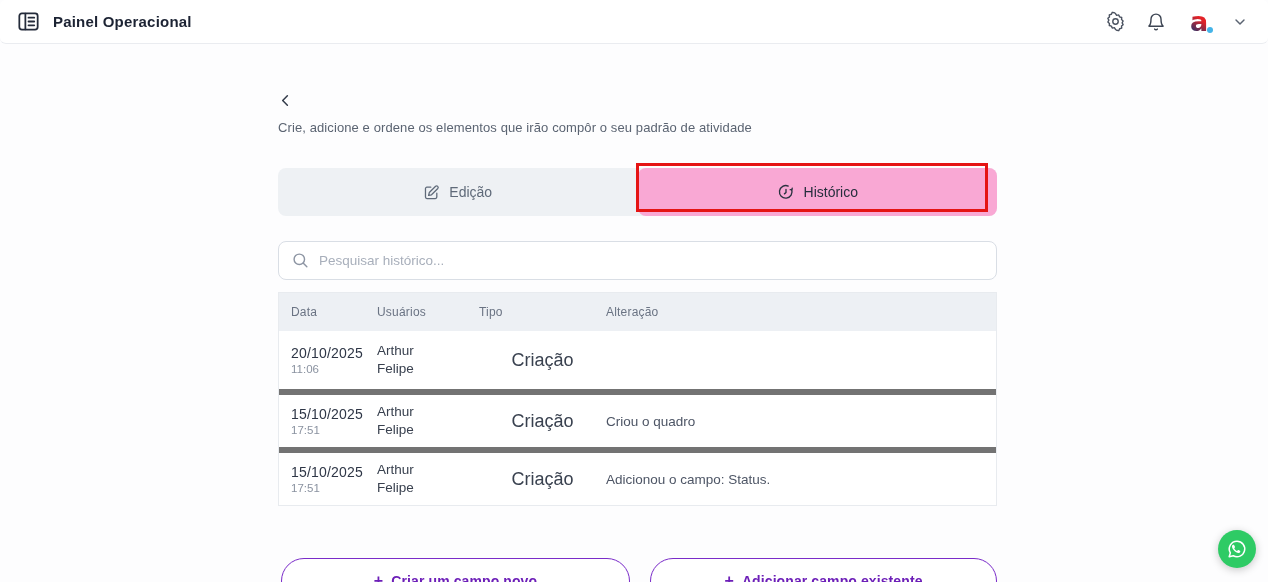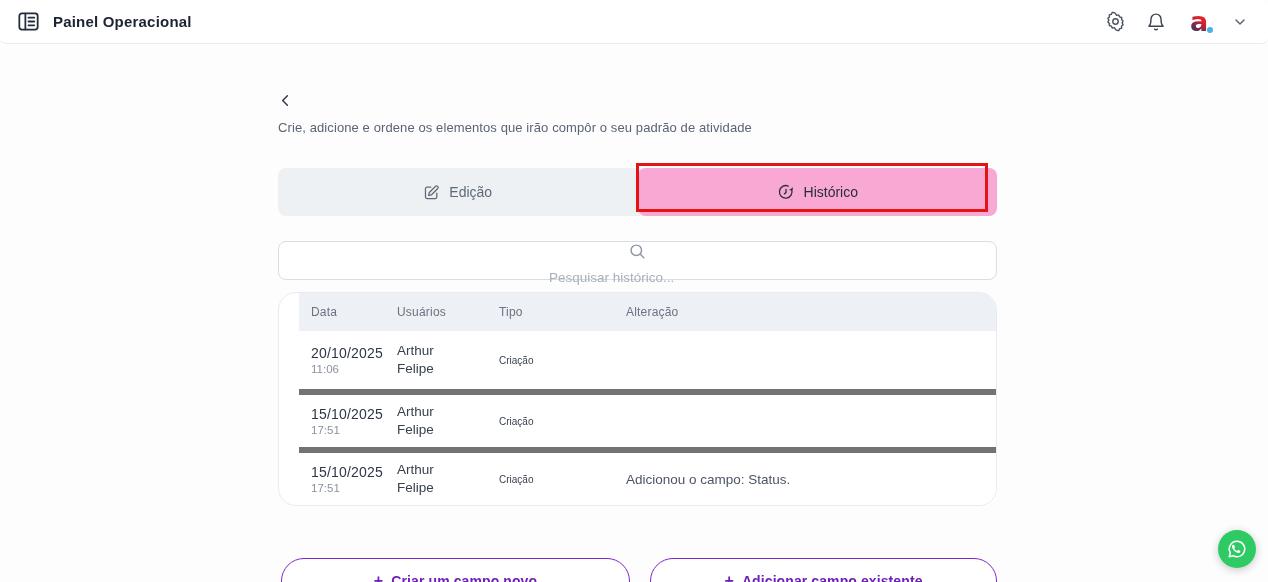--- a/index.html
+++ b/index.html
@@ -44,41 +44,41 @@
   .tab-inactive { color:#5f6a79; }
   .tab-active { background:#f9a8d4; border-radius:8px; color:#262e3d; font-weight:500; }
   .annotation-box {
     position:absolute; left:358px; top:-5px; width:352px; height:49px;
     border:3px solid #e51414; pointer-events:none;
   }
 
   
   .search-box {
     margin-top:25px; height:39px; background:#fff; border:1px solid #d9dee5; border-radius:8px;
-    display:flex; align-items:center; padding:0 12px; gap:9px;flex-direction:column;
+    display:flex; align-items:center; padding:0 12px; gap:9px;
   }
   .search-box input {
     border:none; outline:none; flex:1; font-size:13.5px; color:#39414f; background:transparent;
     font-family:"Liberation Sans", sans-serif;
   }
   .search-box input::placeholder { color:#a8afbb; }
 
   
-  .history-table { margin-top:12px; border:1px solid #e8ebef; border-radius:18px; overflow:hidden; background:#fff;padding-left:20px; }
+  .history-table { margin-top:12px; border:1px solid #e8ebef; border-radius:0; overflow:hidden; background:#fff; }
   .t-head { display:flex; background:#edf0f4; height:38px; align-items:center; }
   .t-row { display:flex; height:58px; align-items:center; border-top:6px solid #737373; background:#fff; }
   .c1 { width:98px;  padding-left:12px; }
   .c2 { width:102px; padding-left:0; }
   .c3 { width:127px; padding-left:0; }
   .c4 { flex:1; padding-right:10px; }
   .th { font-size:12px; color:#6a7383; letter-spacing:.2px; }
   .cell-date  { font-size:14px; color:#2e3646; font-weight:500; letter-spacing:.2px; }
   .cell-time  { font-size:11.5px; color:#8a92a0; margin-top:2px; }
   .cell-user  { font-size:13.5px; color:#39414f; width:56px; line-height:1.35; }
-  .cell-type  { font-size:10px; color:#39414f; }
+  .cell-type  { font-size:18px; color:#39414f;text-align:center; }
   .cell-change{ font-size:13.5px; color:#4d5565; }
 
   
   .footer-btns { margin-top:52px; display:flex; gap:20px; padding-left:3px; }
   .pill-btn {
     height:46px; border:1.5px solid #7a2bc9; border-radius:23px; background:#fff;
     display:flex; align-items:center; justify-content:center; gap:8px;
     color:#6d1fb8; font-size:14px; font-weight:700; cursor:pointer;
     font-family:"Liberation Sans", sans-serif; letter-spacing:.1px;
   }
@@ -205,20 +205,23 @@
       <div class="c1">
         <div class="cell-date">15/10/2025</div>
         <div class="cell-time">17:51</div>
       </div>
       <div class="c2">
           <div class="cell-user">Arthur Felipe</div>
         </div>
       <div class="c3">
           <div class="cell-type">Criação</div>
         </div>
+      <div class="c4">
+          <div class="cell-change">Criou o quadro</div>
+        </div>
     </div>
 
     <div class="t-row">
       <div class="c1">
         <div class="cell-date">15/10/2025</div>
         <div class="cell-time">17:51</div>
       </div>
       <div class="c2">
           <div class="cell-user">Arthur Felipe</div>
         </div>

